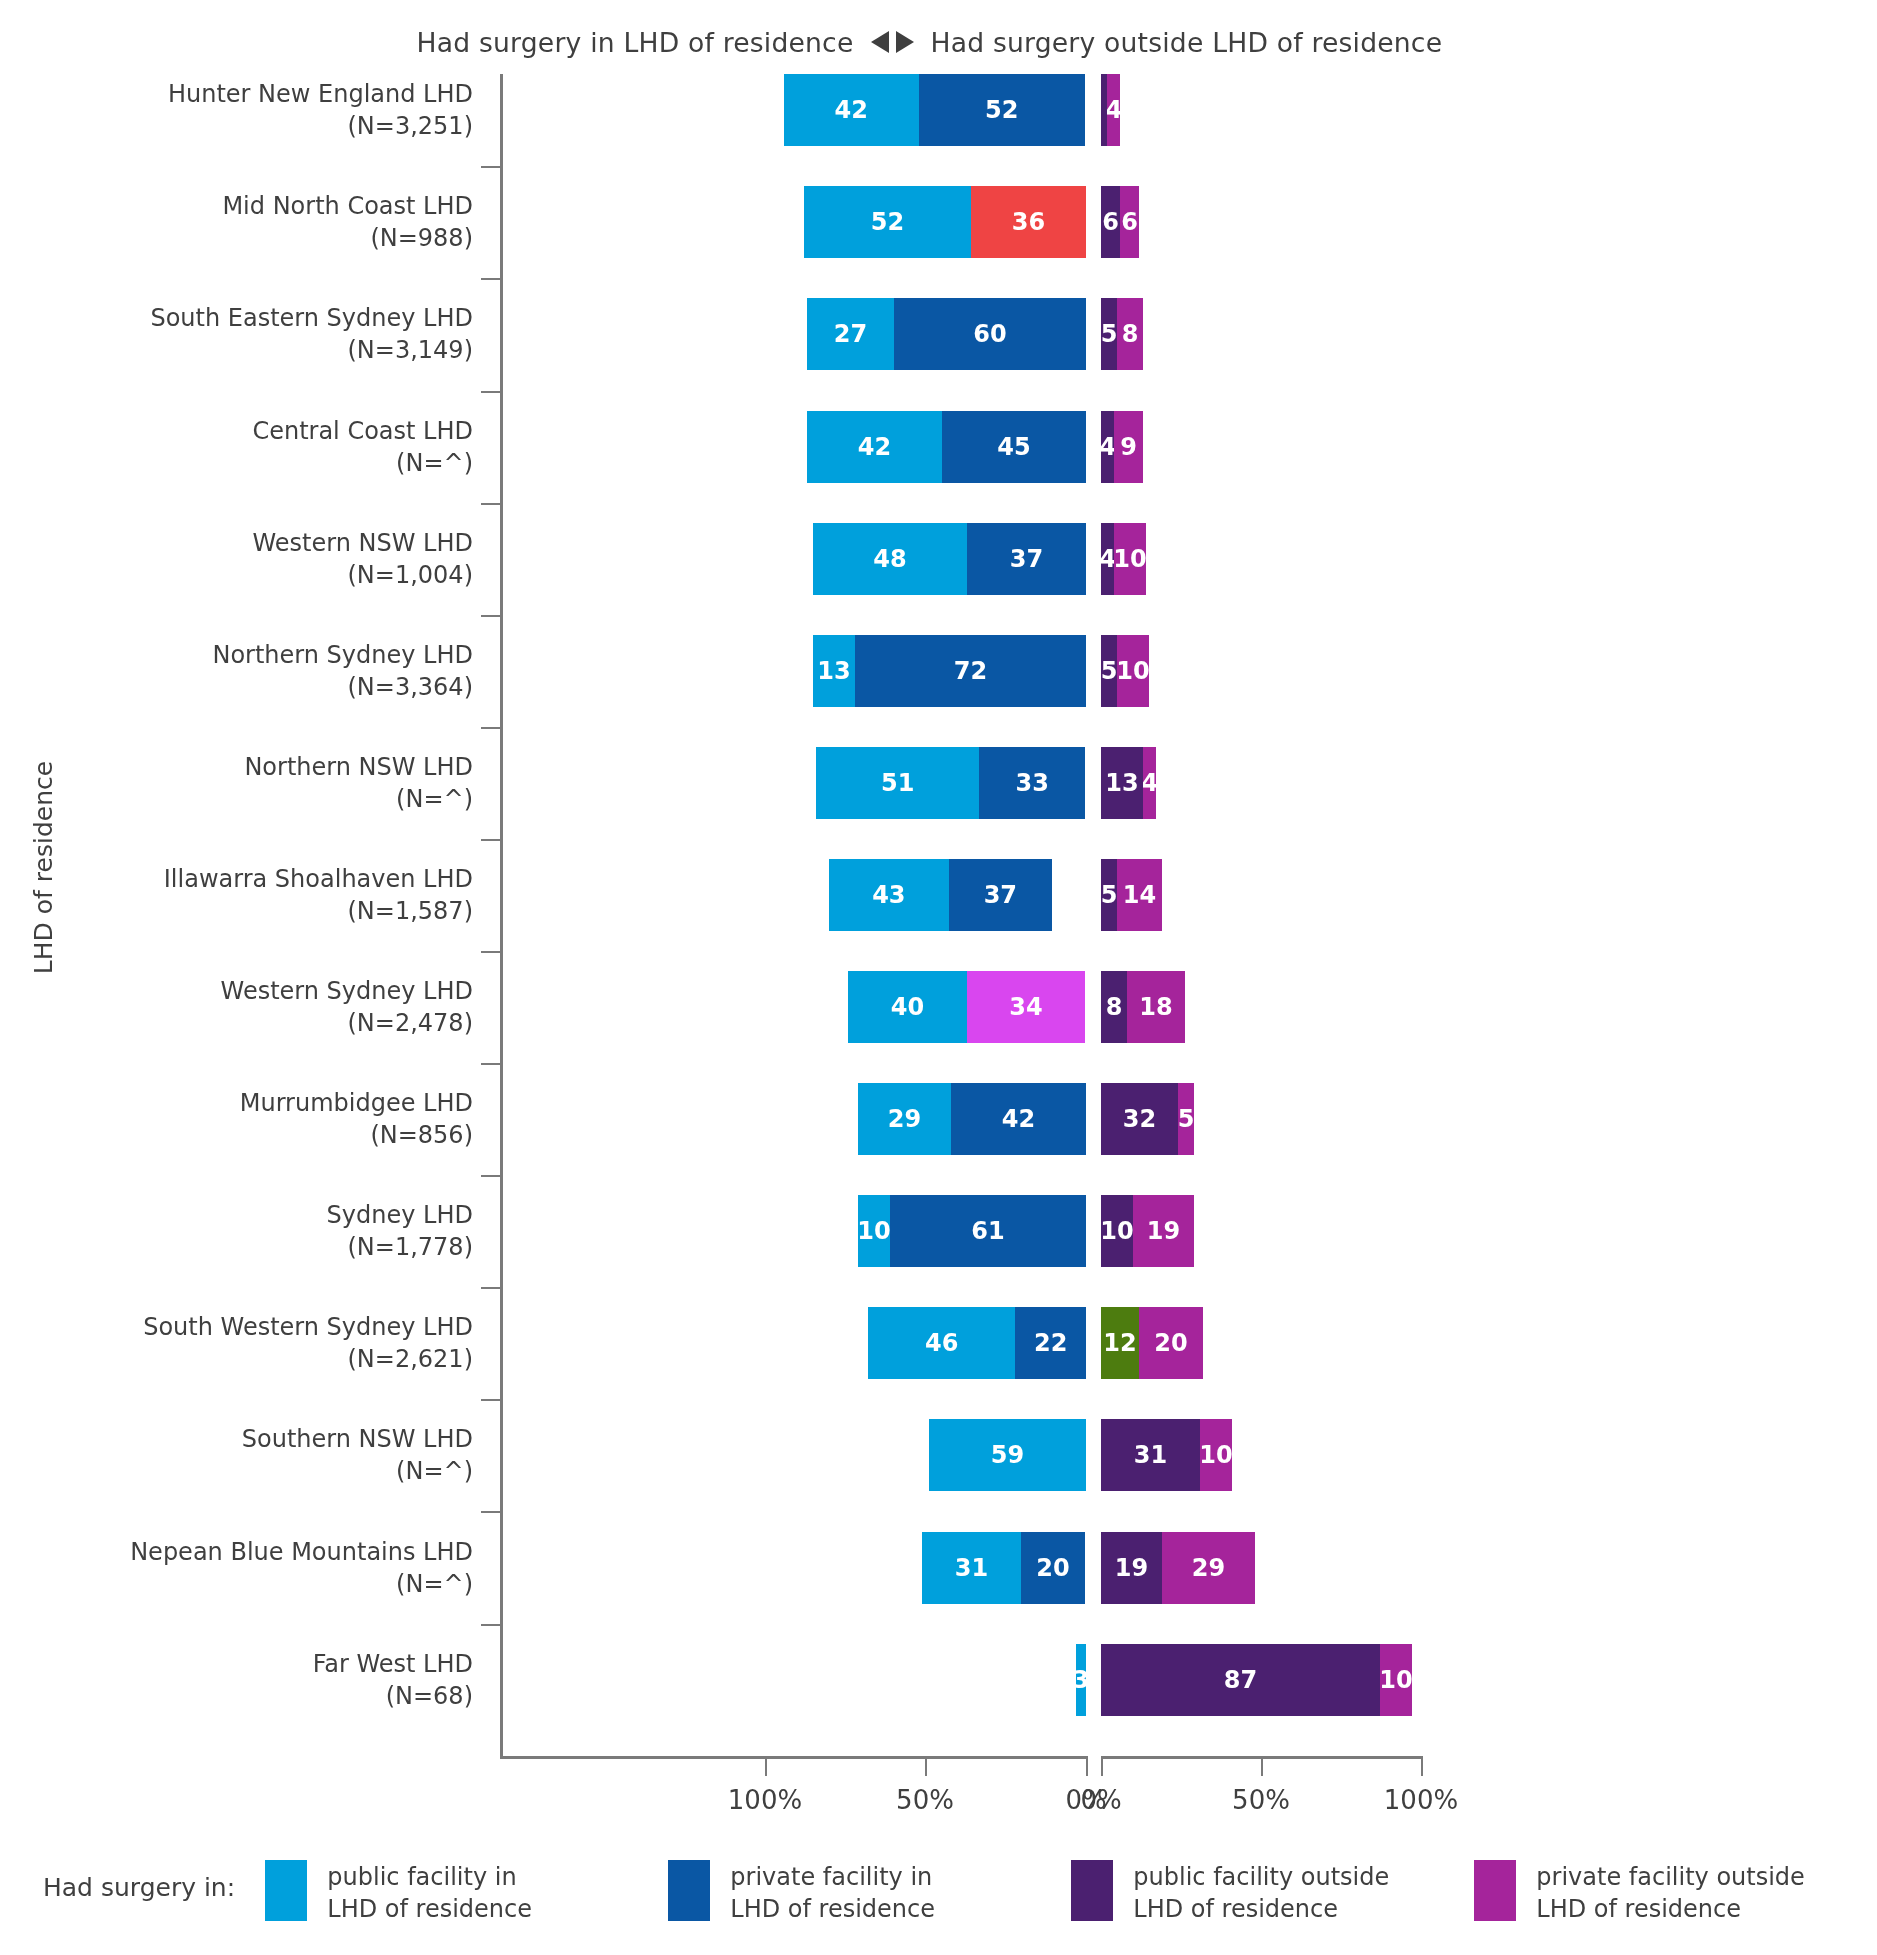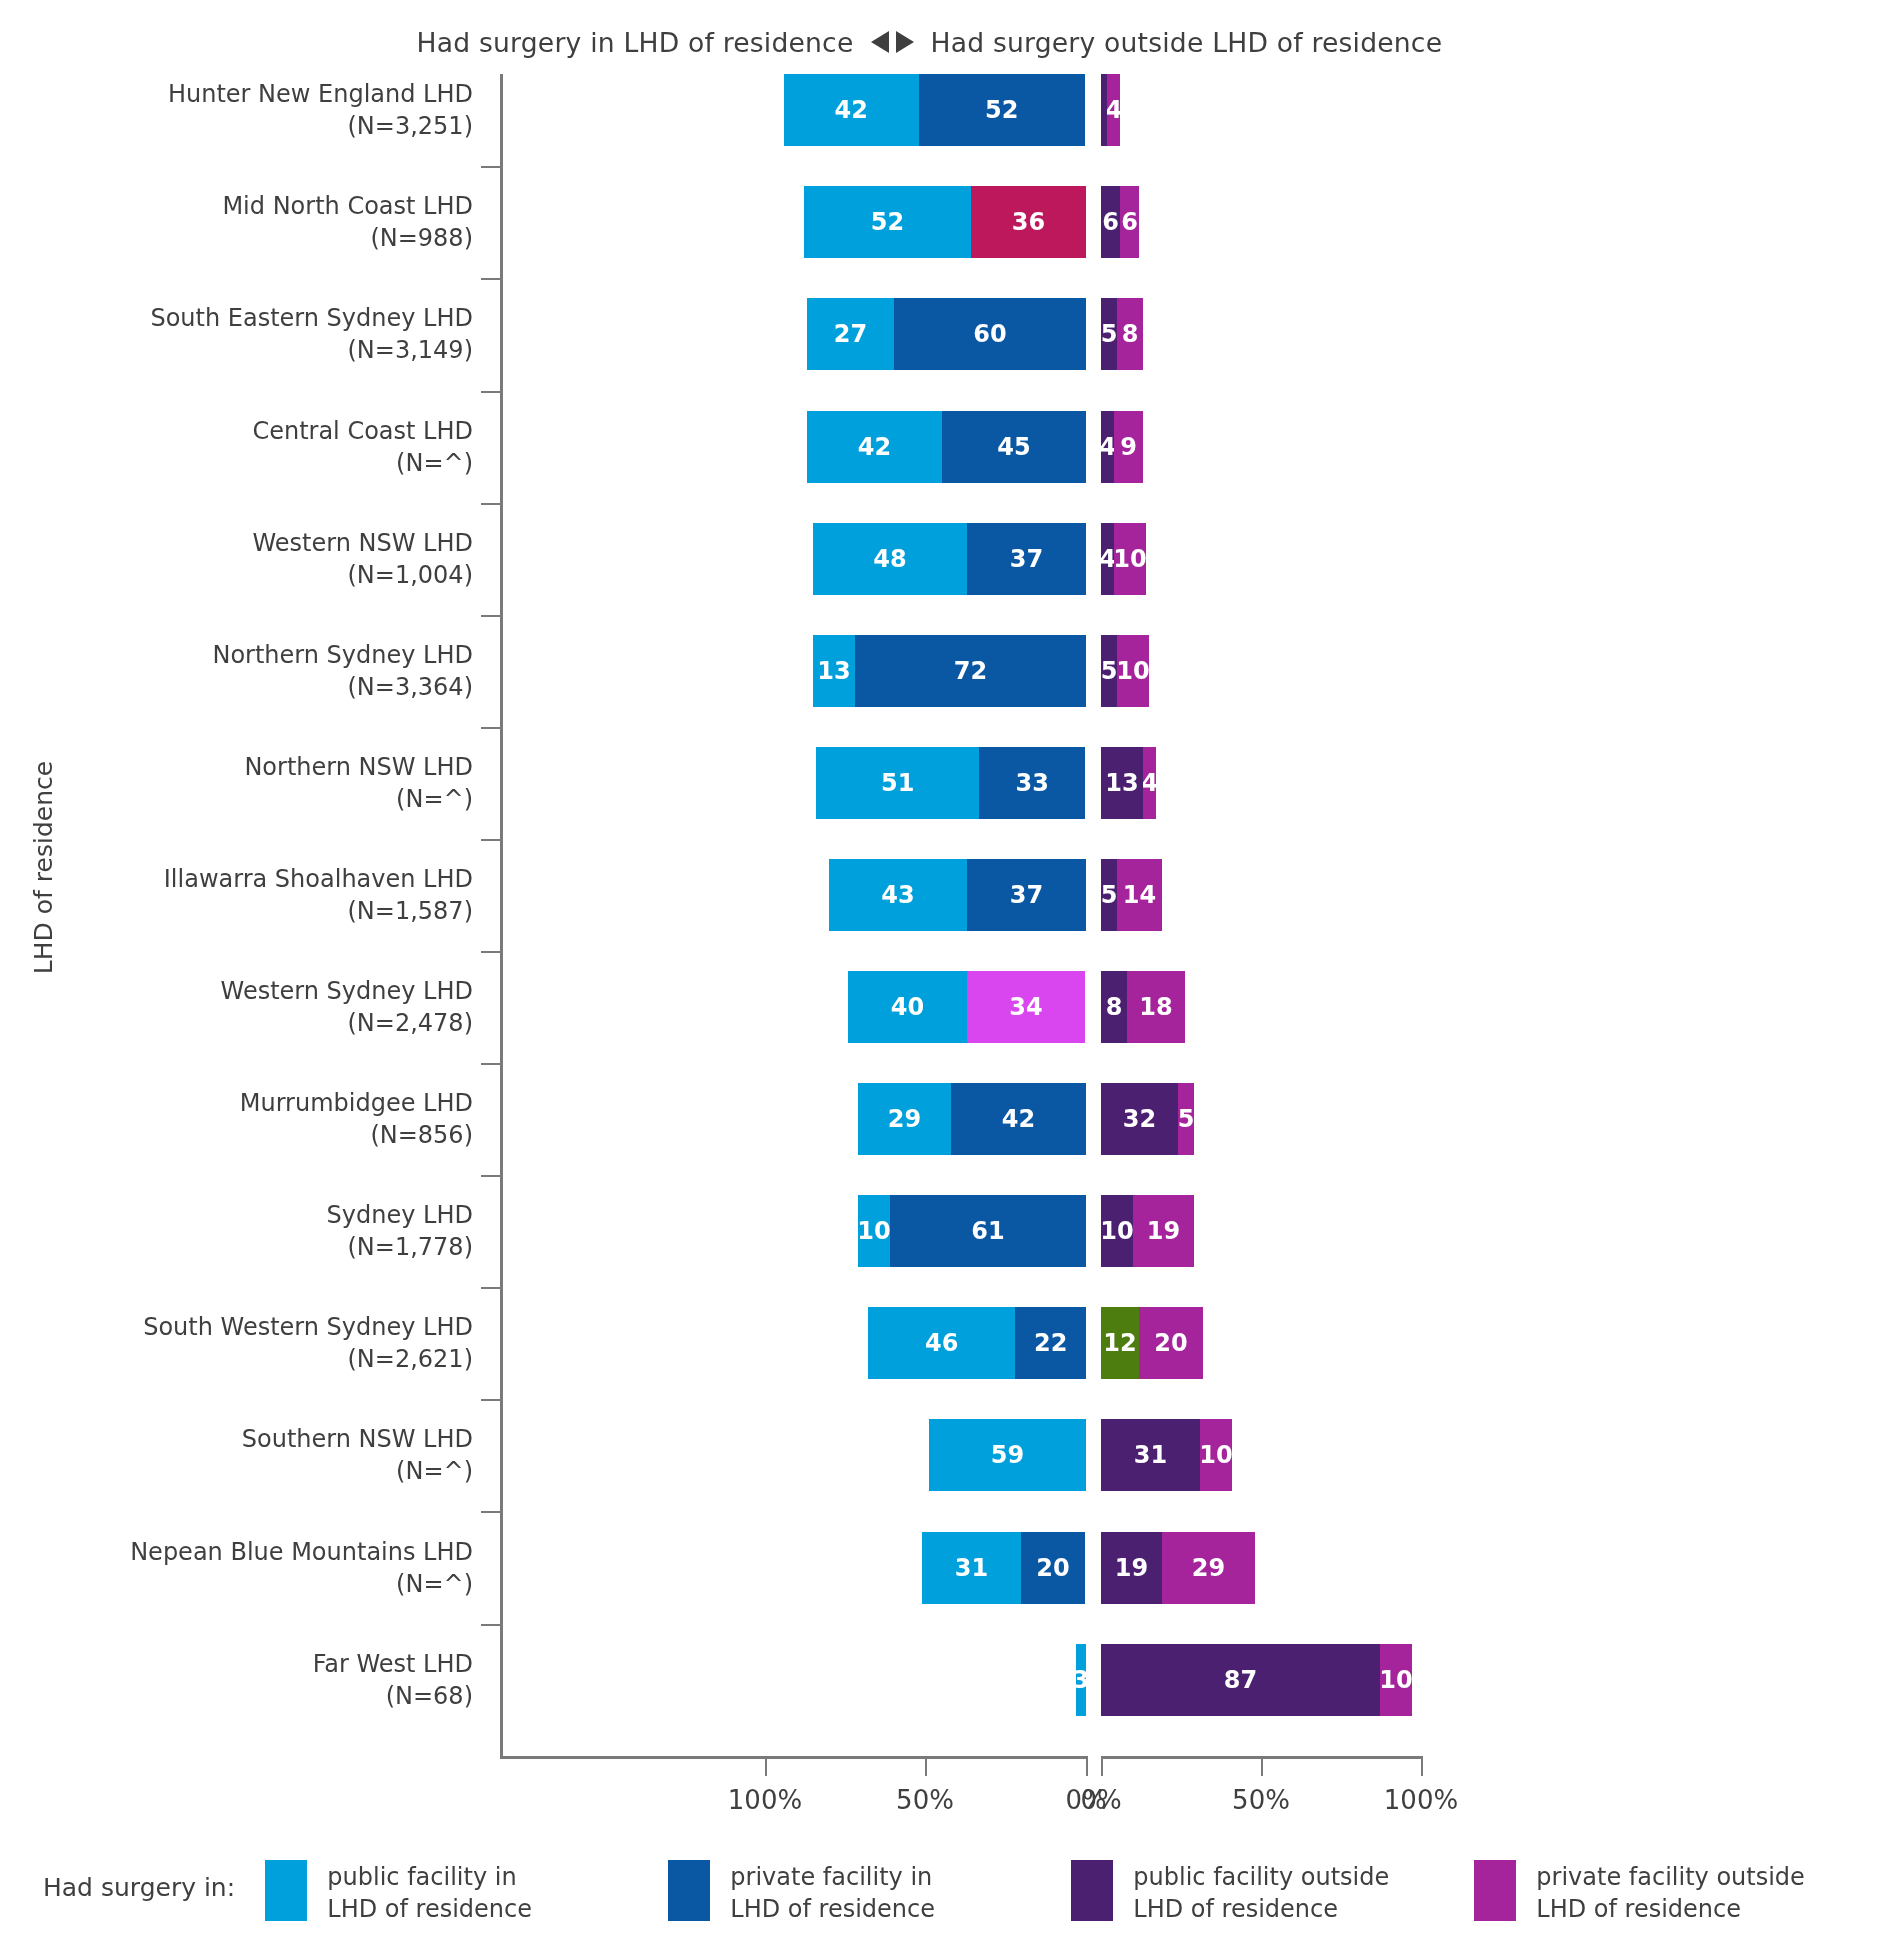--- a/index.html
+++ b/index.html
@@ -219,21 +219,21 @@
       </div>
       <div class="row" style="top: 186px;">
         <div class="cat-label" style="top: 3.9px;">
           <div>Mid North Coast LHD</div>
           <div>(N=988)</div>
         </div>
         <div class="bars-left" style="left: 804px; width: 282px; flex-direction: row;">
           <div class="seg" style="width: 167px; background: rgb(0, 160, 220);">
             <span>52</span>
           </div>
-          <div class="seg" style="width: 115px; background: #be185d;">
+          <div class="seg" style="width: 115px; background: #ef4444;">
             <span>36</span>
           </div>
         </div>
         <div class="bars-right">
           <div class="seg" style="width: 19px; background: rgb(75, 32, 112);">
             <span>6</span>
           </div>
           <div class="seg" style="width: 19px; background: rgb(165, 36, 155);">
             <span>6</span>
           </div>
@@ -347,21 +347,21 @@
           <div class="seg" style="width: 13px; background: rgb(165, 36, 155);">
             <span>4</span>
           </div>
         </div>
       </div>
       <div class="row" style="top: 859px;">
         <div class="cat-label" style="top: 3.9px;">
           <div>Illawarra Shoalhaven LHD</div>
           <div>(N=1,587)</div>
         </div>
-        <div class="bars-left" style="left: 829px; width: 288px; flex-direction: row;">
+        <div class="bars-left" style="left: 829px; width: 223px; flex-direction: row;">
           <div class="seg" style="width: 138px; background: rgb(0, 160, 220);">
             <span>43</span>
           </div>
           <div class="seg" style="width: 119px; background: rgb(10, 87, 164);">
             <span>37</span>
           </div>
         </div>
         <div class="bars-right">
           <div class="seg" style="width: 16px; background: rgb(75, 32, 112);">
             <span>5</span>

